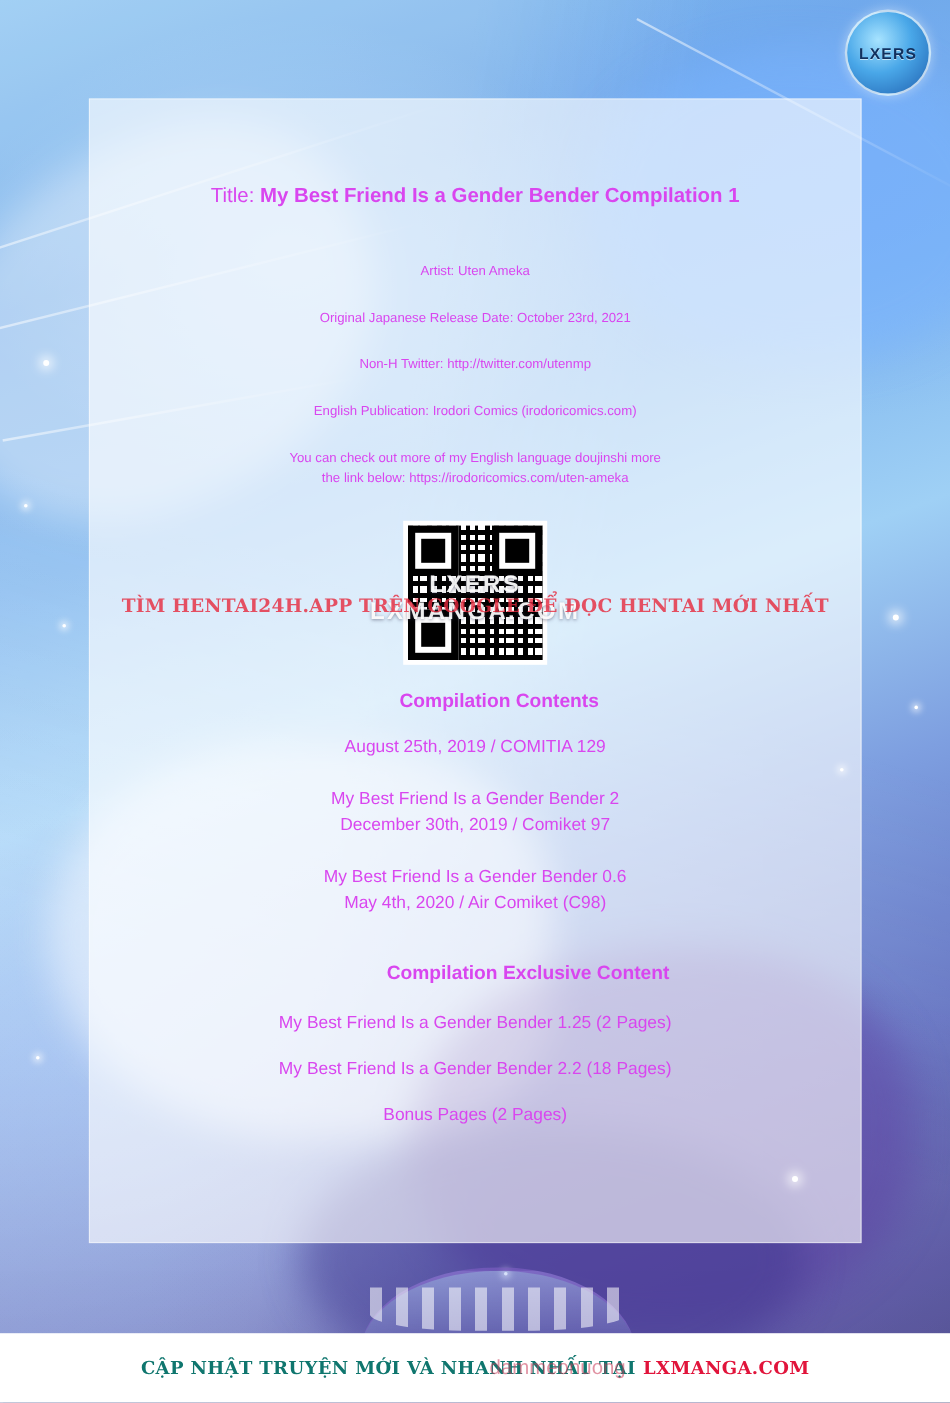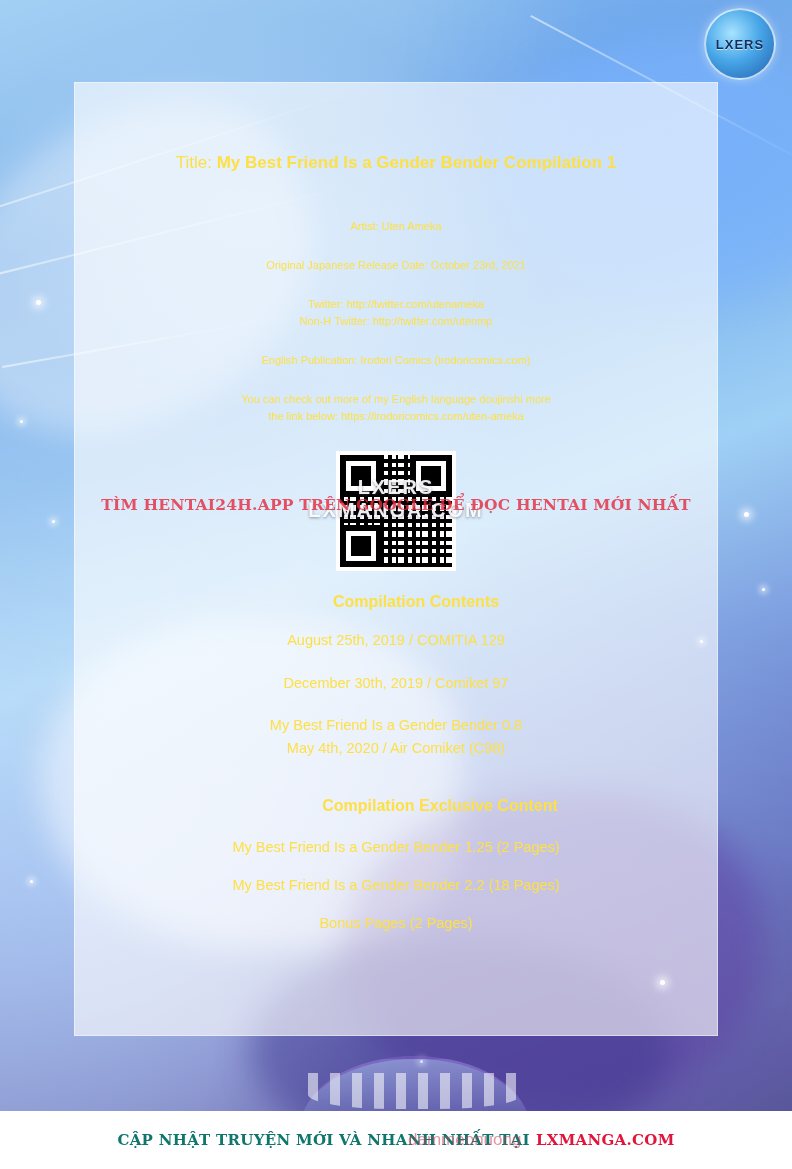--- a/index.html
+++ b/index.html
@@ -107,21 +107,21 @@
 
   
   #panel {
     position: absolute;
     left: 74px;
     top: 82px;
     width: 644px;
     height: 954px;
     background: rgba(255,255,255,0.62);
     box-shadow: 0 0 0 1px rgba(255,255,255,0.45) inset;
-    color: #fde047;
+    color: #d946ef;
     text-align: center;
     padding-top: 70px;
     box-sizing: border-box;
   }
 
   .title-line {
     font-size: 17px;
     margin: 0 0 44px 0;
     line-height: 1.3;
   }
@@ -276,21 +276,20 @@
     <span class="value">My Best Friend Is a Gender Bender Compilation 1</span>
   </p>
 
   <p class="block">
     <span class="row">Artist: Uten Ameka</span>
   </p>
 
   <p class="block">Original Japanese Release Date: October 23rd, 2021</p>
 
   <p class="block">
-    <span class="row">Twitter: http://twitter.com/utenameka</span>
     <span class="row">Non-H Twitter: http://twitter.com/utenmp</span>
   </p>
 
   <p class="block">English Publication: Irodori Comics (irodoricomics.com)</p>
 
   <p class="block tight">
     <span class="row">You can check out more of my English language doujinshi more</span>
     <span class="row">the link below: https://irodoricomics.com/uten-ameka</span>
   </p>
 
@@ -301,24 +300,25 @@
       <span class="eye bl"></span>
     </div>
   </div>
 
   <h2 class="section-head">Compilation Contents</h2>
 
   <div class="entry">
     <span class="row">August 25th, 2019 / COMITIA 129</span>
   </div>
   <div class="entry">
+    <span class="row">My Best Friend Is a Gender Bender 2</span>
     <span class="row">December 30th, 2019 / Comiket 97</span>
   </div>
   <div class="entry">
-    <span class="row">My Best Friend Is a Gender Bender 0.8</span>
+    <span class="row">My Best Friend Is a Gender Bender 0.6</span>
     <span class="row">May 4th, 2020 / Air Comiket (C98)</span>
   </div>
 
   <h2 class="section-head second">Compilation Exclusive Content</h2>
 
   <p class="excl">My Best Friend Is a Gender Bender 1.25 (2 Pages)</p>
   <p class="excl">My Best Friend Is a Gender Bender 2.2 (18 Pages)</p>
   <p class="excl">Bonus Pages (2 Pages)</p>
 </div>
 

